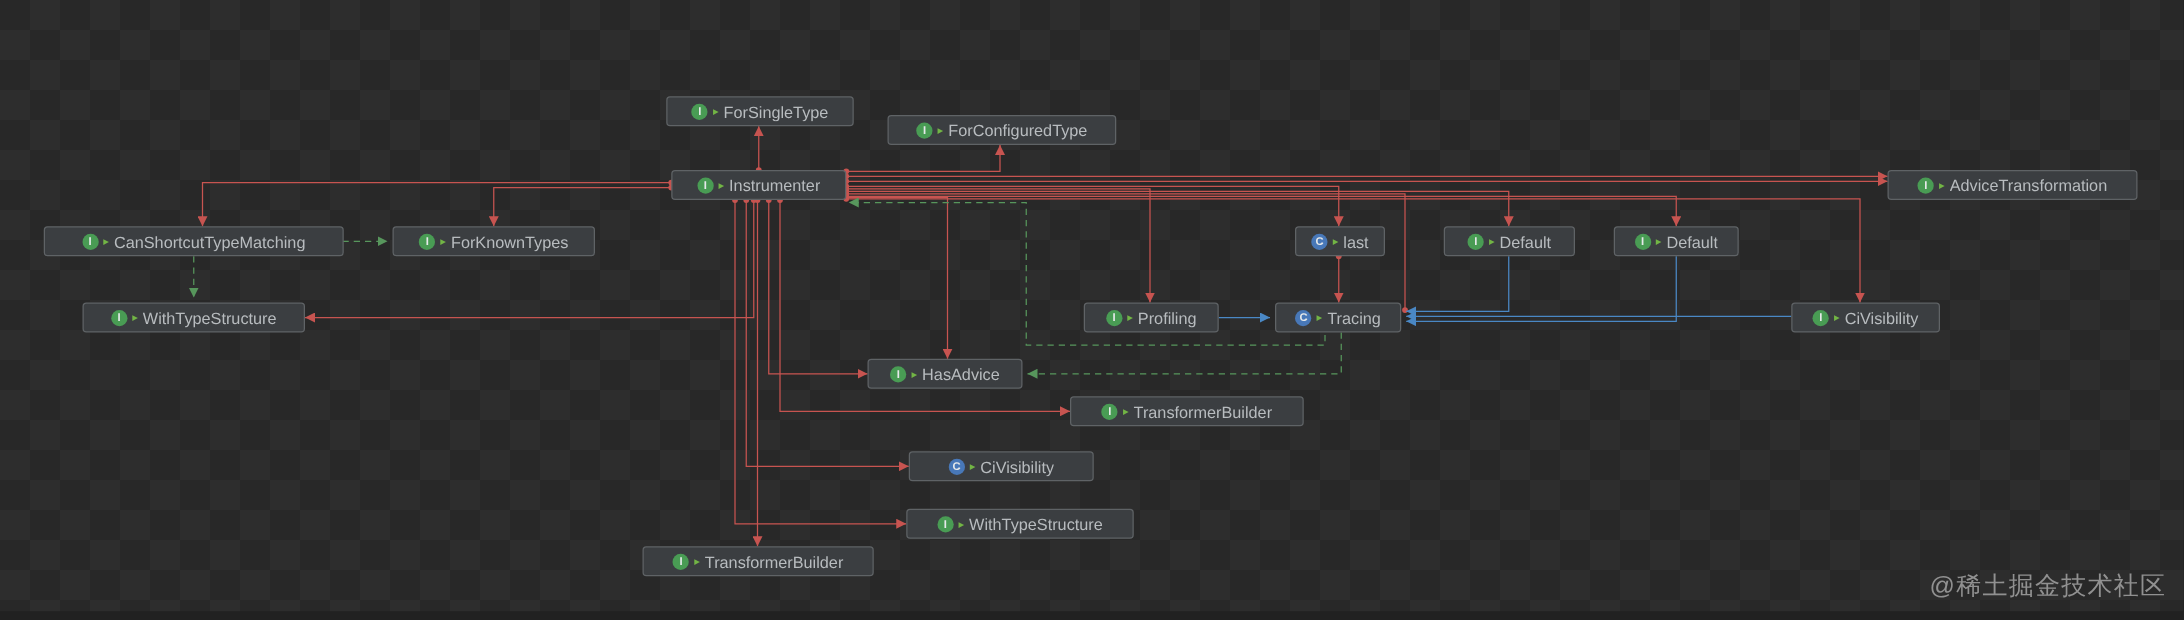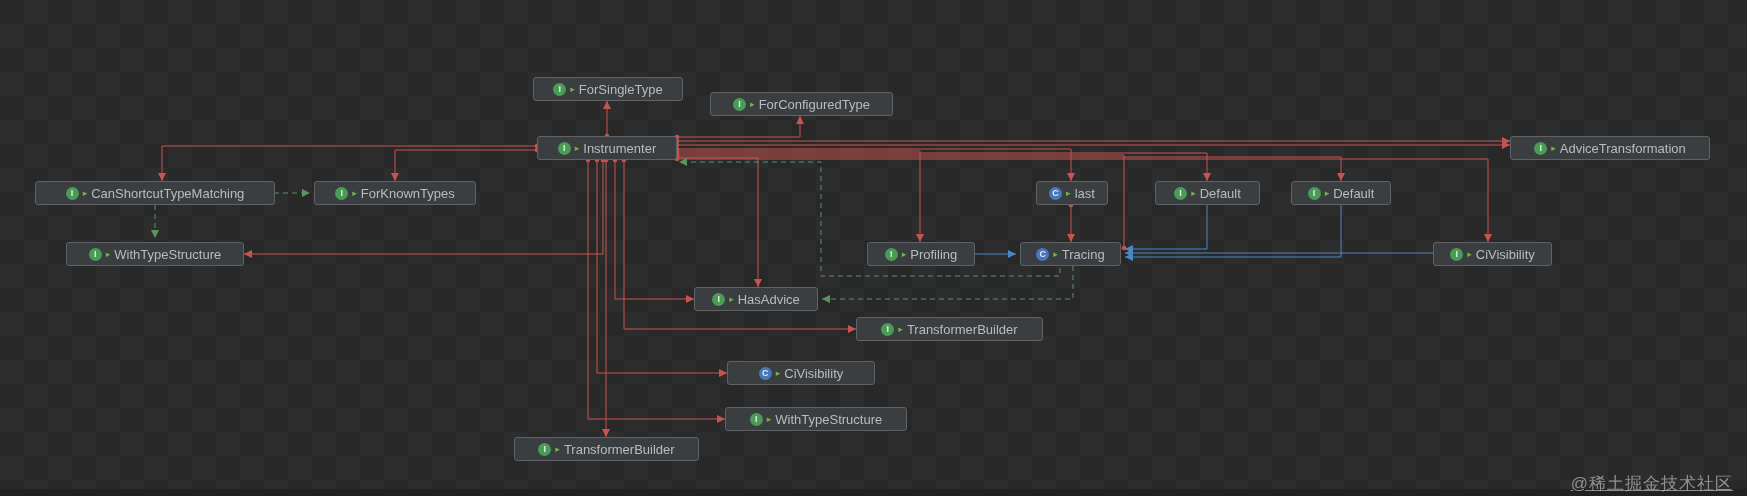--- a/index.html
+++ b/index.html
@@ -24,22 +24,22 @@
   .node .icon{
     flex:0 0 auto;width:13px;height:13px;border-radius:50%;
     display:inline-flex;align-items:center;justify-content:center;
     font-size:9px;font-weight:bold;color:#e6e9ea;line-height:13px;
   }
   .node .icon.interface{background:#499C54;}
   .node .icon.class{background:#4878B8;}
   .node .marker{flex:0 0 auto;font-size:9px;line-height:10px;color:#72b545;}
   .node .label{overflow:hidden;text-align:center;}
   .watermark{
-    position:absolute;right:14px;bottom:1px;z-index:3;
-    color:rgba(170,170,170,0.8);font-size:17px;letter-spacing:1px;text-decoration:underline;
+    position:absolute;right:14px;bottom:14px;z-index:3;
+    color:rgba(170,170,170,0.8);font-size:20px;letter-spacing:1px;
   }
   .hscroll{
     position:absolute;left:0;bottom:0;width:100%;height:7px;z-index:0;
     background:#212121;
   }
 </style>
 </head>
 <body>
 
 <div class="stage">

